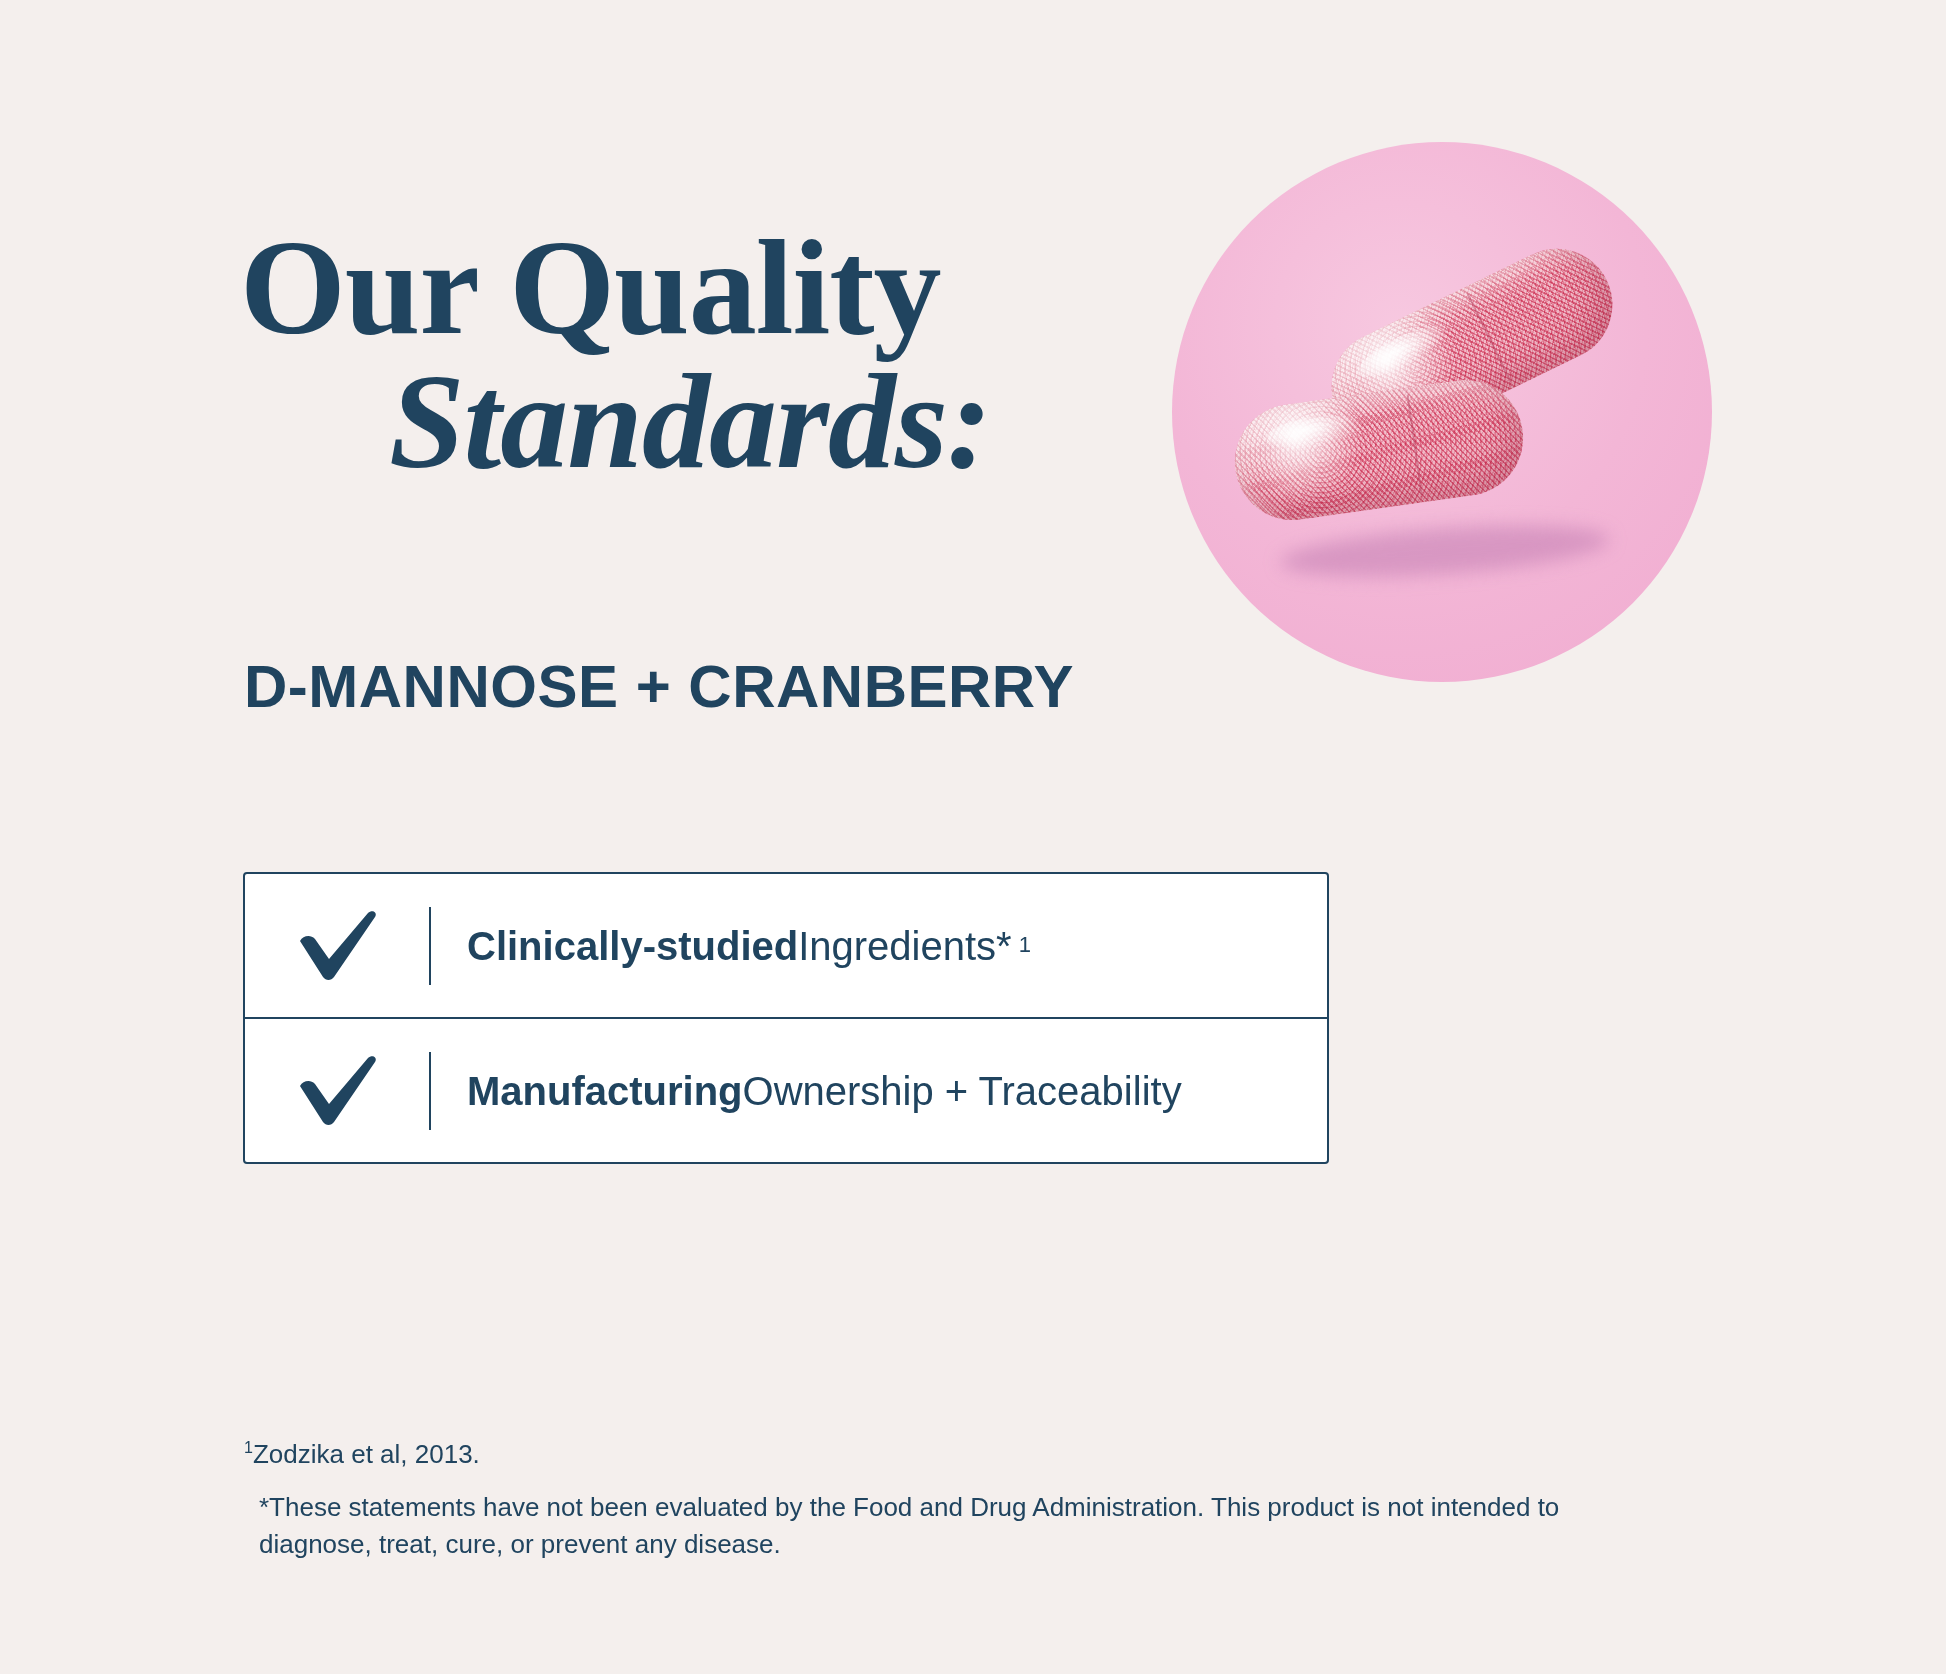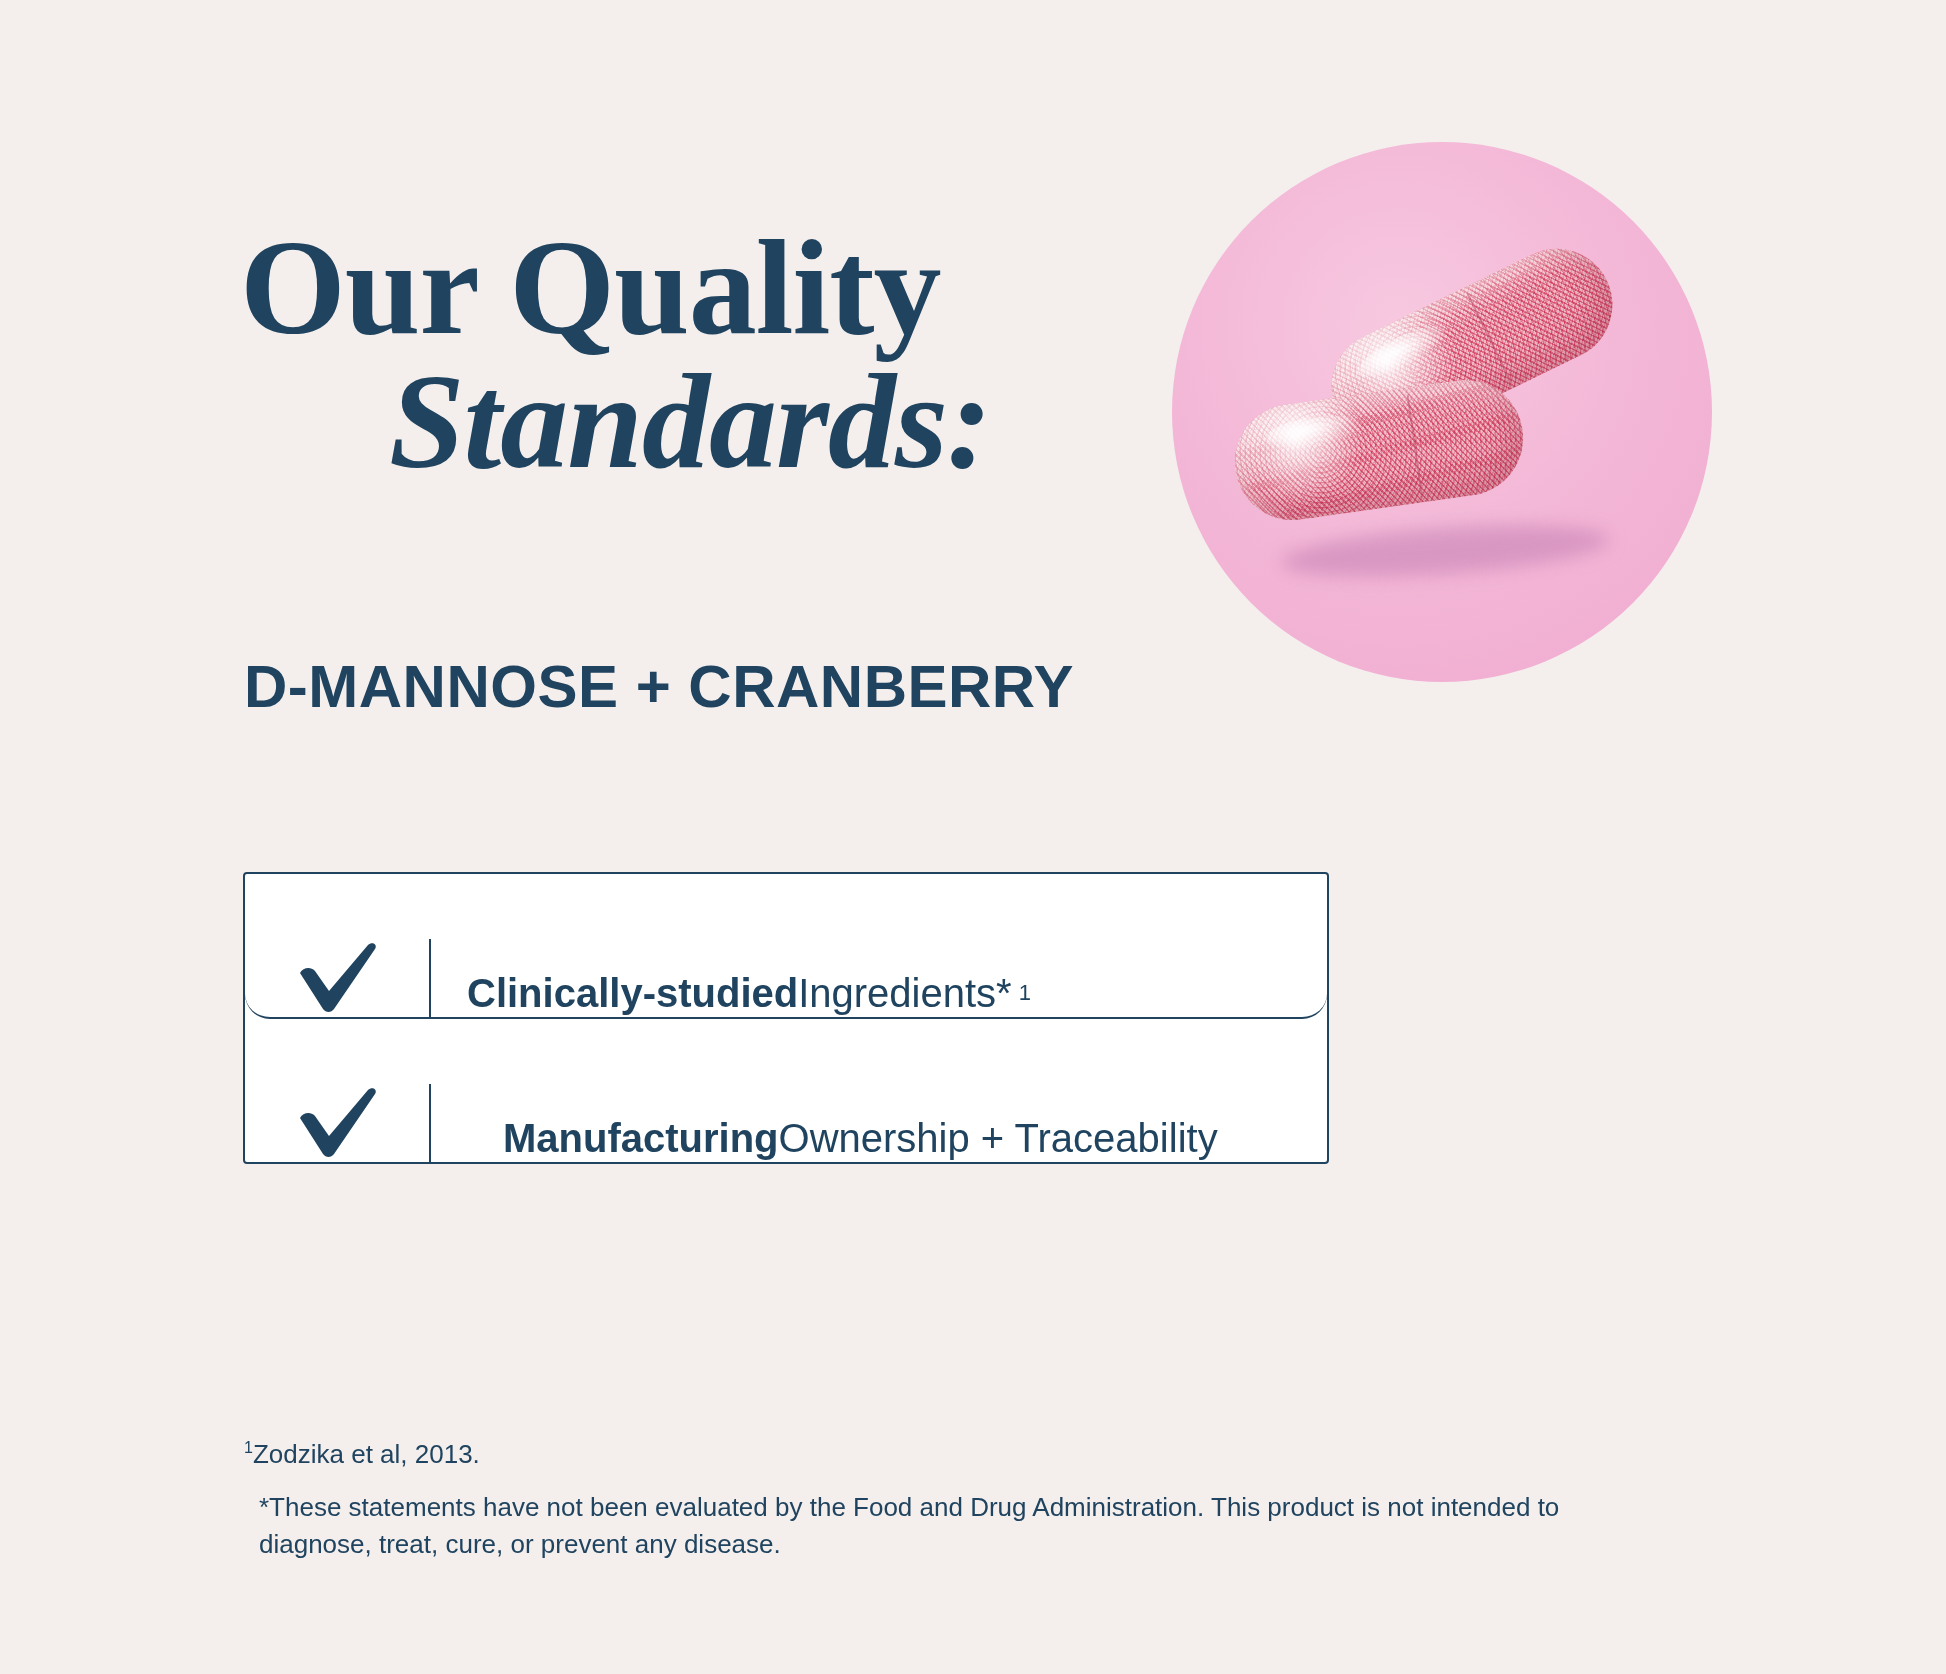--- a/index.html
+++ b/index.html
@@ -134,28 +134,26 @@
     top: 872px;
     width: 1086px;
     border: 2px solid #20445f;
     border-radius: 4px;
     background: #ffffff;
     box-sizing: border-box;
     overflow: hidden;
   }
   .standards-row {
     display: flex;
-    align-items: flex-end;
+    align-items: center;
     min-height: 143px;
     border-bottom: 2px solid #20445f;
-    border-radius: 25px;
   }
   .standards-row:last-child {
     border-bottom: none;
-    gap: 36px;
   }
   .check-cell {
     width: 184px;
     min-width: 184px;
     border-right: 2px solid #20445f;
     display: flex;
     align-items: center;
     justify-content: center;
   }
   .check-icon svg {

